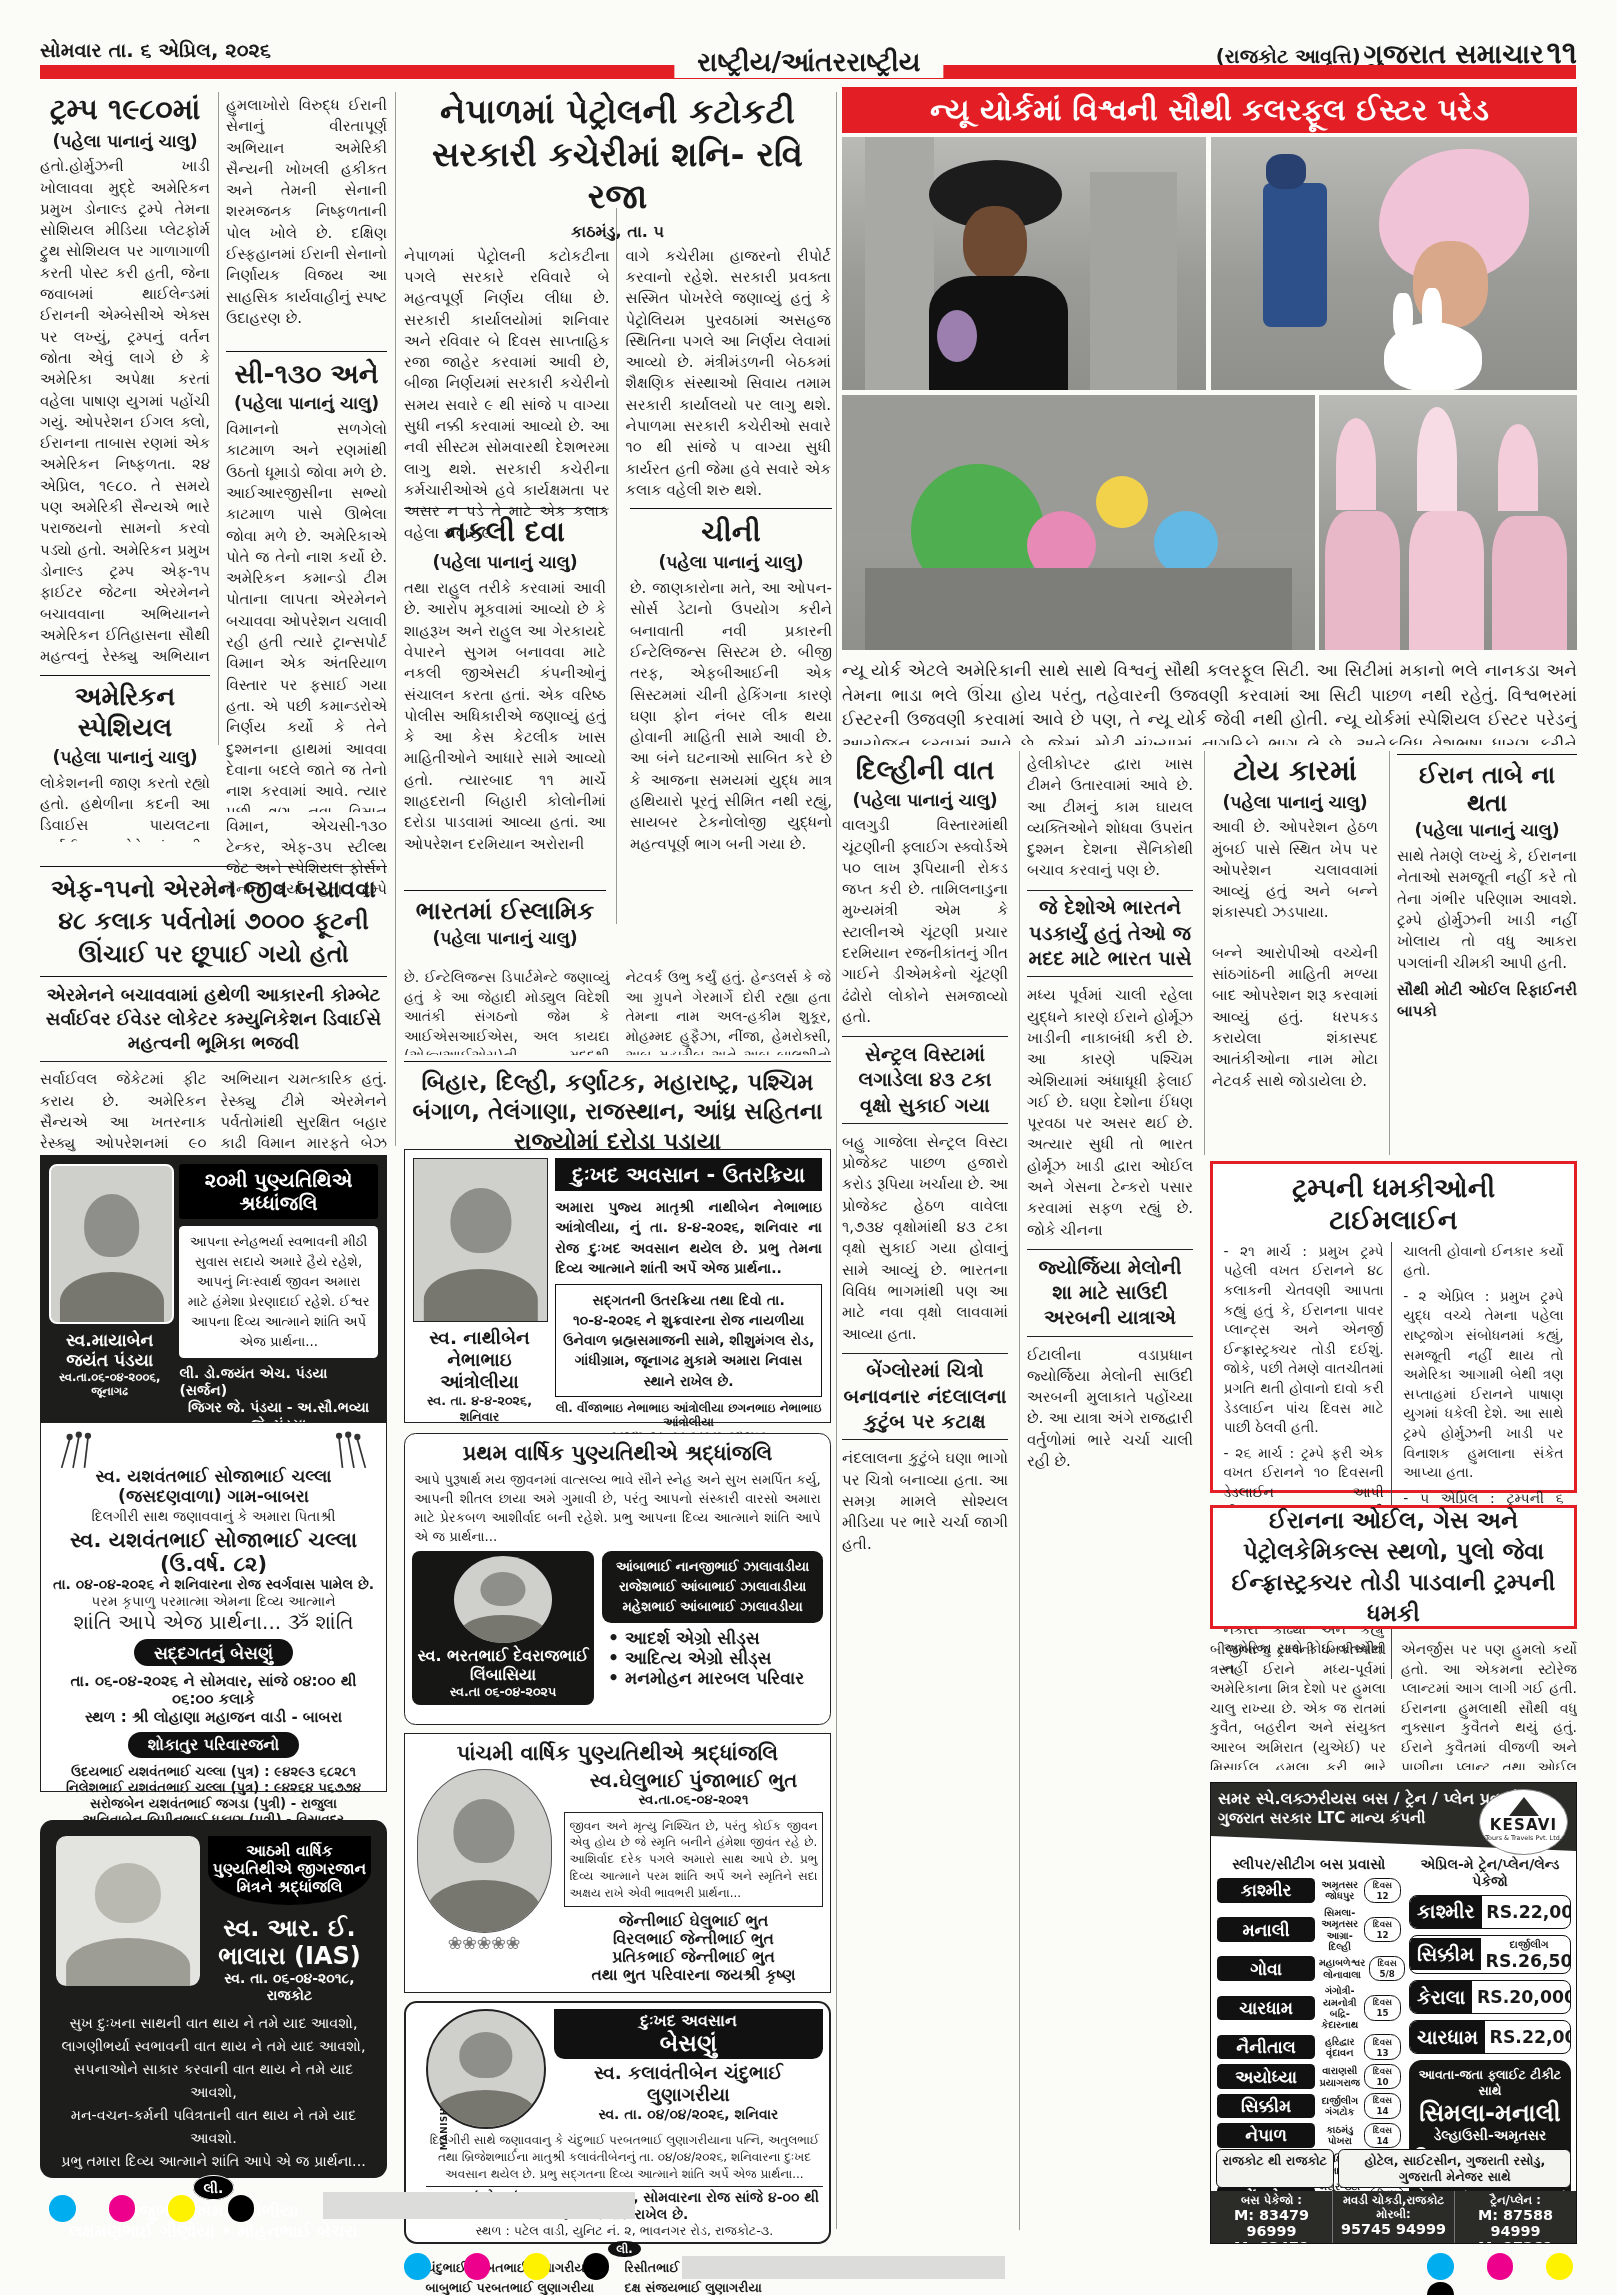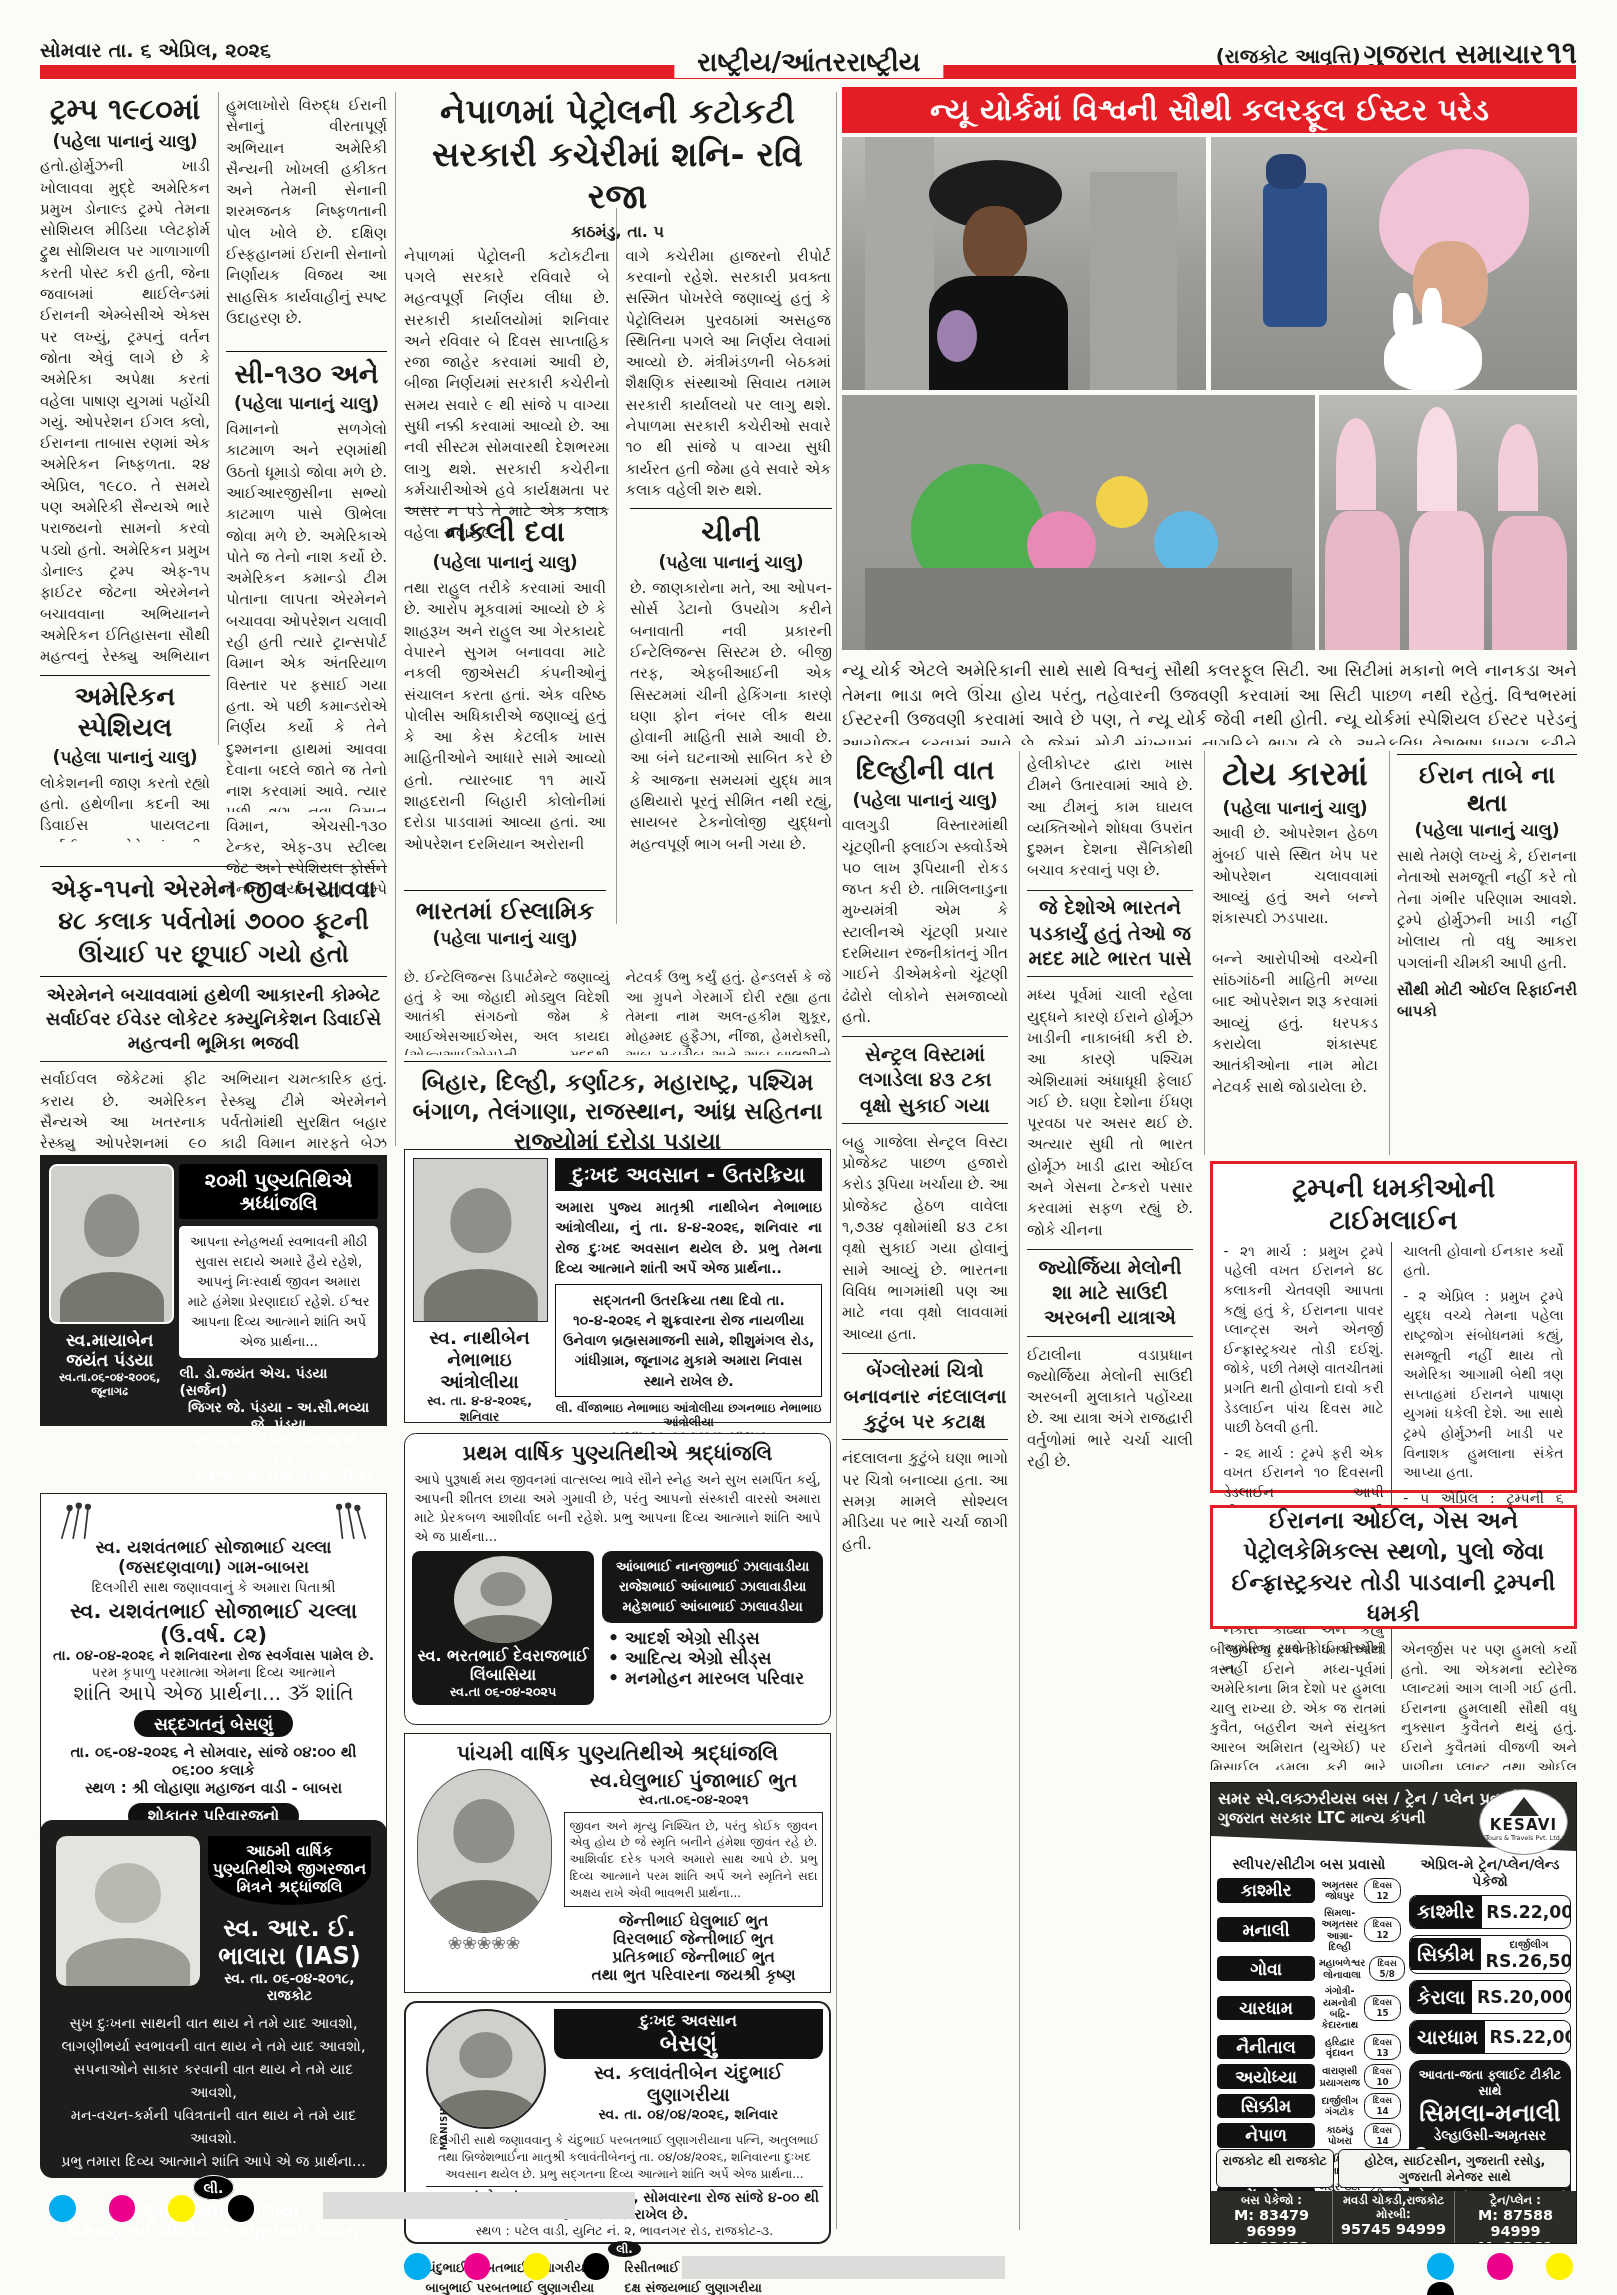--- a/index.html
+++ b/index.html
@@ -180,21 +180,21 @@
 
 <div class="abs" style="left:1027px;top:754px;width:166px;height:1473px;overflow:hidden">
   <div class="body-txt">હેલીકોપ્ટર દ્વારા ખાસ ટીમને ઉતારવામાં આવે છે. આ ટીમનું કામ ઘાયલ વ્યક્તિઓને શોધવા ઉપરાંત દુશ્મન દેશના સૈનિકોથી બચાવ કરવાનું પણ છે.</div>
   <div class="subhead">જે દેશોએ ભારતને પડકાર્યું હતું તેઓ જ મદદ માટે ભારત પાસે</div>
   <div class="body-txt">મધ્ય પૂર્વમાં ચાલી રહેલા યુદ્ધને કારણે ઈરાને હોર્મૂઝ ખાડીની નાકાબંધી કરી છે. આ કારણે પશ્ચિમ એશિયામાં અંધાધૂધી ફેલાઈ ગઈ છે. ઘણા દેશોના ઈંધણ પૂરવઠા પર અસર થઈ છે. અત્યાર સુધી તો ભારત હોર્મૂઝ ખાડી દ્વારા ઓઈલ અને ગેસના ટેન્કરો પસાર કરવામાં સફળ રહ્યું છે. જોકે ચીનના</div>
   <div class="subhead">જ્યોર્જિયા મેલોની શા માટે સાઉદી અરબની યાત્રાએ</div>
   <div class="body-txt">ઈટાલીના વડાપ્રધાન જ્યોર્જિયા મેલોની સાઉદી અરબની મુલાકાતે પહોંચ્યા છે. આ યાત્રા અંગે રાજદ્વારી વર્તુળોમાં ભારે ચર્ચા ચાલી રહી છે.</div>
 </div>
 
 <div class="abs" style="left:1212px;top:754px;width:166px;height:399px;overflow:hidden">
-  <div class="h-main" style="font-size:33px">ટોય કારમાં</div>
+  <div class="h-main" style="font-size:28px">ટોય કારમાં</div>
   <div class="cont">(પહેલા પાનાનું ચાલુ)</div>
   <div class="body-txt">આવી છે. ઓપરેશન હેઠળ મુંબઈ પાસે સ્થિત ખેપ પર ઓપરેશન ચલાવવામાં આવ્યું હતું અને બન્ને શંકાસ્પદો ઝડપાયા.</div>
   <div class="body-txt" style="margin-top:19px">બન્ને આરોપીઓ વચ્ચેની સાંઠગાંઠની માહિતી મળ્યા બાદ ઓપરેશન શરૂ કરવામાં આવ્યું હતું. ધરપકડ કરાયેલા શંકાસ્પદ આતંકીઓના નામ મોટા નેટવર્ક સાથે જોડાયેલા છે.</div>
 </div>
 
 <div class="abs" style="left:1397px;top:754px;width:180px;height:399px;overflow:hidden">
   <div class="h-main rule-t" style="font-size:24px">ઈરાન તાબે ના થતા</div>
   <div class="cont">(પહેલા પાનાનું ચાલુ)</div>
   <div class="body-txt">સાથે તેમણે લખ્યું કે, ઈરાનના નેતાઓ સમજૂતી નહીં કરે તો તેના ગંભીર પરિણામ આવશે. ટ્રમ્પે હોર્મુઝની ખાડી નહીં ખોલાય તો વધુ આકરા પગલાંની ચીમકી આપી હતી.</div>
   <div class="body-txt" style="font-weight:bold;margin-top:5.8px">સૌથી મોટી ઓઈલ રિફાઈનરી બાપકો</div>
@@ -366,21 +366,21 @@
       <div style="background:#000;text-align:center;font-size:19.6px;font-weight:bold;padding:4.6px 2.3px;border-radius:3.5px">૨૦મી પુણ્યતિથિએ શ્રધ્ધાંજલિ</div>
       <div style="font-size:13.3px;line-height:1.5;text-align:center;margin:7px 0;background:#fff;color:#111;border-radius:4.6px;padding:5.8px">આપના સ્નેહભર્યા સ્વભાવની મીઠી સુવાસ સદાયે અમારે હૈયે રહેશે, આપનું નિઃસ્વાર્થ જીવન અમારા માટે હંમેશા પ્રેરણાદાઈ રહેશે. ઈશ્વર આપના દિવ્ય આત્માને શાંતિ અર્પે  એજ પ્રાર્થના...</div>
       <div style="font-size:14px;font-weight:bold;text-align:left">લી. ડો.જયંત એચ. પંડયા (સર્જન)</div>
       <div style="font-size:14px;font-weight:bold;text-align:center">જિગર જે. પંડયા - અ.સૌ.ભવ્યા જે. પંડયા</div>
       <div style="font-size:14px;font-weight:bold;text-align:center">નાવ્યા જે. પંડયા - નેવીલ જે. પંડયા</div>
       <div style="font-size:14px;font-weight:bold;text-align:center">પંકજભાઈ ભટ્ટ તથા પંડયા પરિવાર</div>
     </div>
   </div>
 </div>
 
-<div class="whitead" style="left:40px;top:1493px;width:347px;height:370px;padding:8px;text-align:center">
+<div class="whitead" style="left:40px;top:1422px;width:347px;height:370px;padding:8px;text-align:center">
   <svg width="69" height="40" viewBox="0 0 120 70" style="position:absolute;left:9.2px;top:5.8px">
     <g stroke="#333" fill="none" stroke-width="3">
       <line x1="20" y1="68" x2="34" y2="18"></line>
         <line x1="40" y1="68" x2="50" y2="14"></line>
         <line x1="60" y1="68" x2="66" y2="16"></line>
       <circle cx="34" cy="14" r="4" fill="#333"></circle>
         <circle cx="50" cy="10" r="4" fill="#333"></circle>
         <circle cx="66" cy="12" r="4" fill="#333"></circle>
     </g>
   </svg>

